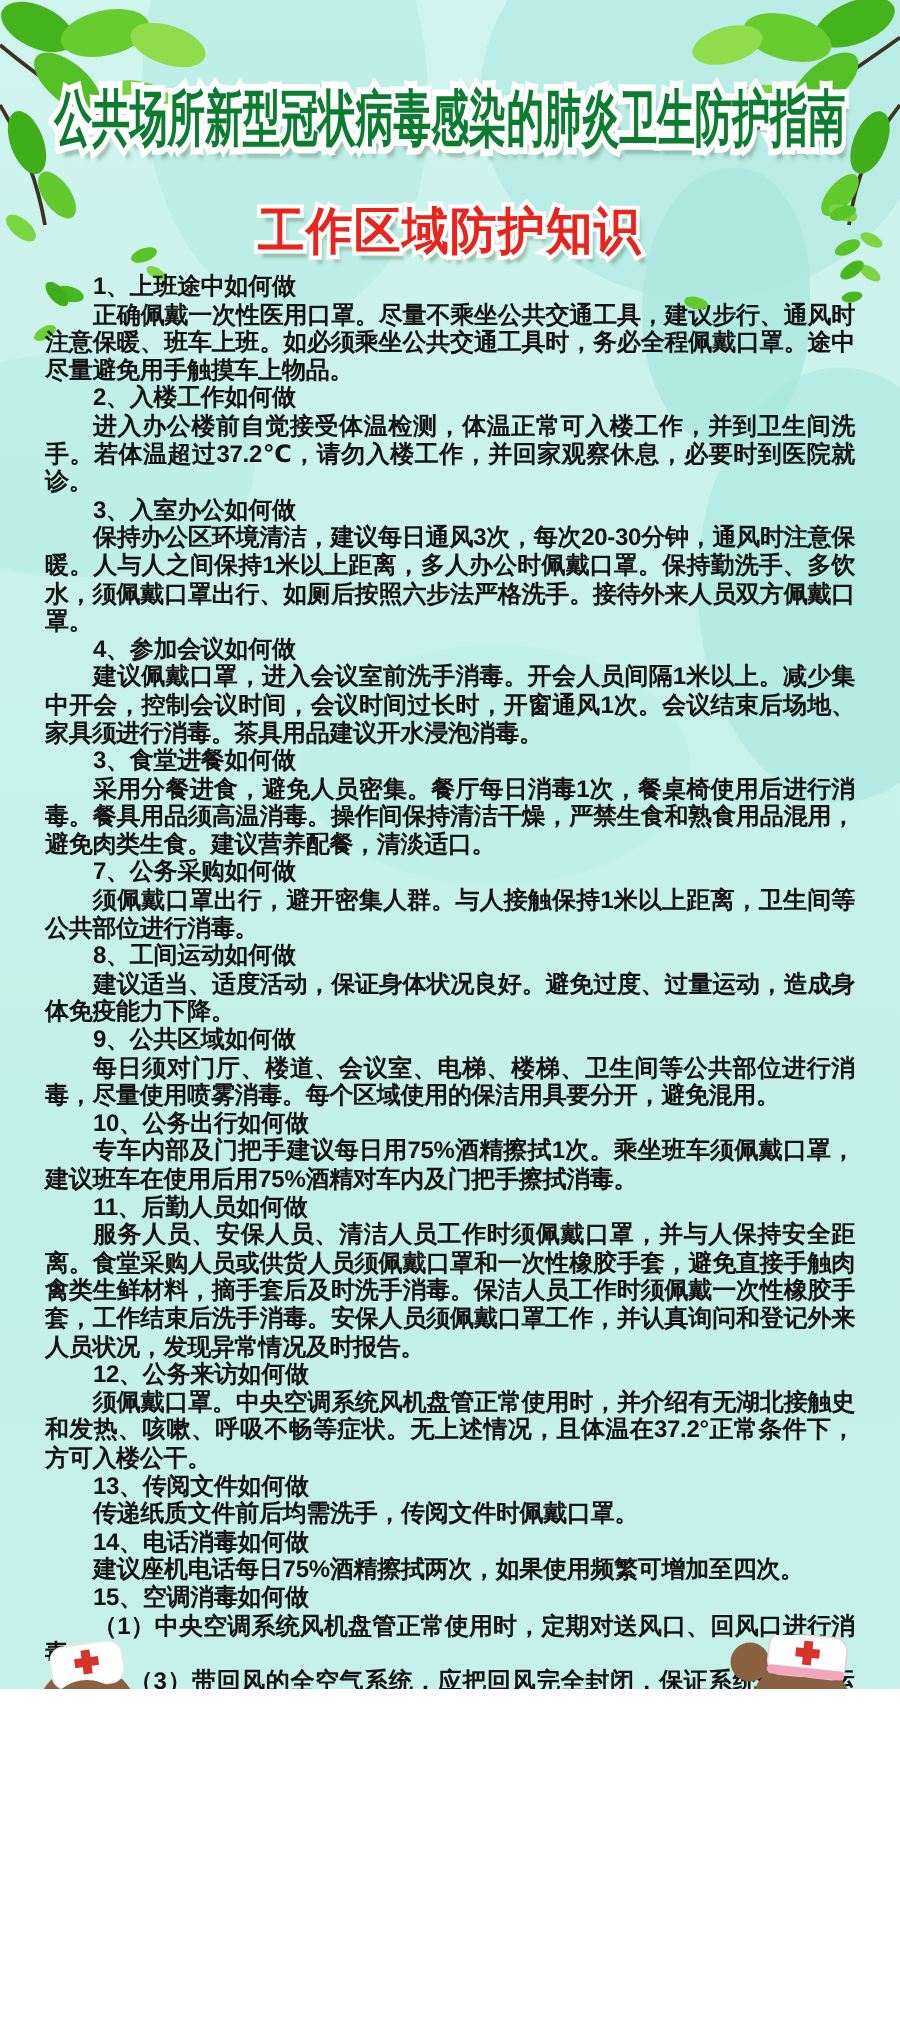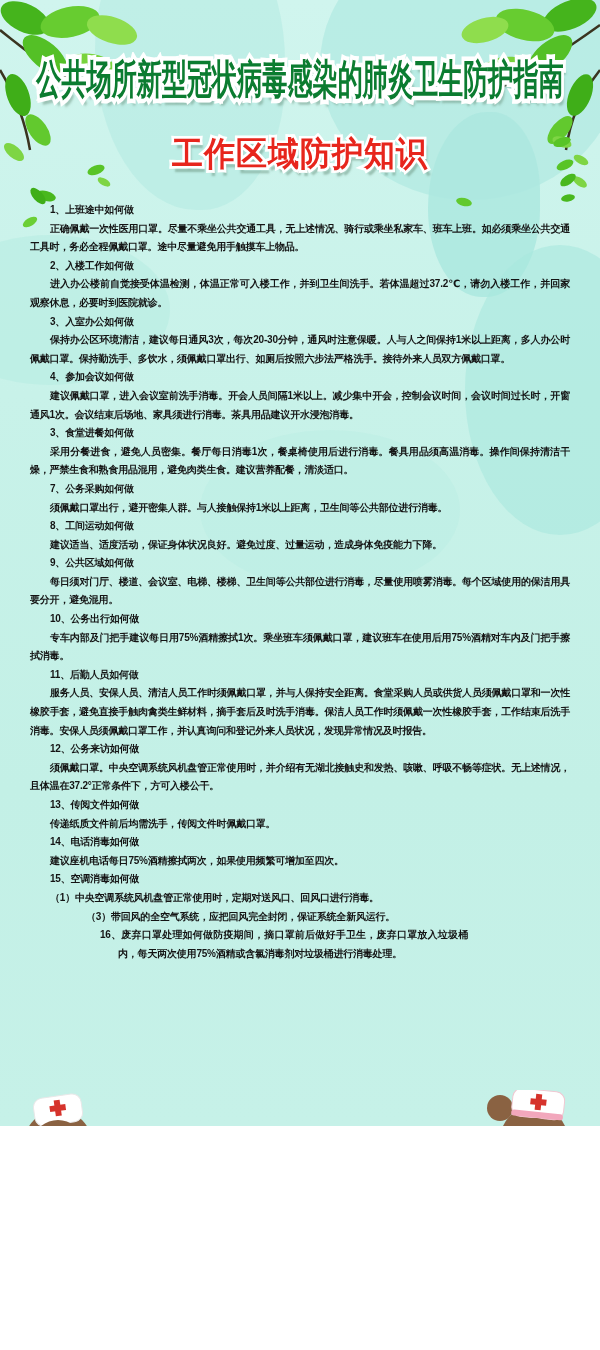--- a/index.html
+++ b/index.html
@@ -28,22 +28,22 @@
   .outline-front{position:relative;}
   .title-box .outline-back,.title-box .outline-front{
     font-size:27px;font-weight:bold;letter-spacing:0px;}
   .title-box .outline-front{color:#0b7c30;}
   .subtitle-box .outline-back,.subtitle-box .outline-front{
     font-size:31px;font-weight:bold;letter-spacing:1px;}
   .subtitle-box .outline-back{-webkit-text-stroke:5px #ffffff;}
   .subtitle-box .outline-front{color:#e7251c;}
 
   
-  .sections{position:absolute;left:30px;top:201px;width:540px;
-    font-size:10px;line-height:18.6px;color:#141414;font-weight:bold;
+  .sections{position:absolute;left:30px;top:183px;width:540px;
+    font-size:16px;line-height:18.6px;color:#141414;font-weight:bold;
     text-align:justify;letter-spacing:-0.2px;}
   .sections p{margin:0;text-indent:2em;}
   .sections p.sub2{text-indent:-34px;padding-left:62px;margin-right:95px;}
   .sections p.sub3{text-indent:0;padding-left:56px;}
   .sections p.p16{text-indent:-18px;padding-left:88px;margin-right:102px;}
 
   .char{position:absolute;}
   .doctor{left:6px;top:1092px;}
   .nurse{left:462px;top:1090px;}
 </style>
@@ -256,21 +256,21 @@
   <div class="subtitle-box">
     <span class="outline-wrap">
       <span class="outline-back">工作区域防护知识</span>
       <span class="outline-front">工作区域防护知识</span>
     </span>
   </div>
 
   <div class="sections">
       <div>
         <p class="sec-heading">1、上班途中如何做</p>
-        <p class="p">正确佩戴一次性医用口罩。尽量不乘坐公共交通工具，无上述情况、骑行或乘坐私家车、班车上班。如必须乘坐公共交通工具时，务必全程佩戴口罩。途中尽量避免用手触摸车上物品。</p>
+        <p class="p">正确佩戴一次性医用口罩。尽量不乘坐公共交通工具，建议步行、通风时注意保暖、班车上班。如必须乘坐公共交通工具时，务必全程佩戴口罩。途中尽量避免用手触摸车上物品。</p>
       </div>
       <div>
         <p class="sec-heading">2、入楼工作如何做</p>
         <p class="p">进入办公楼前自觉接受体温检测，体温正常可入楼工作，并到卫生间洗手。若体温超过37.2℃，请勿入楼工作，并回家观察休息，必要时到医院就诊。</p>
       </div>
       <div>
         <p class="sec-heading">3、入室办公如何做</p>
         <p class="p">保持办公区环境清洁，建议每日通风3次，每次20-30分钟，通风时注意保暖。人与人之间保持1米以上距离，多人办公时佩戴口罩。保持勤洗手、多饮水，须佩戴口罩出行、如厕后按照六步法严格洗手。接待外来人员双方佩戴口罩。</p>
       </div>
       <div>

